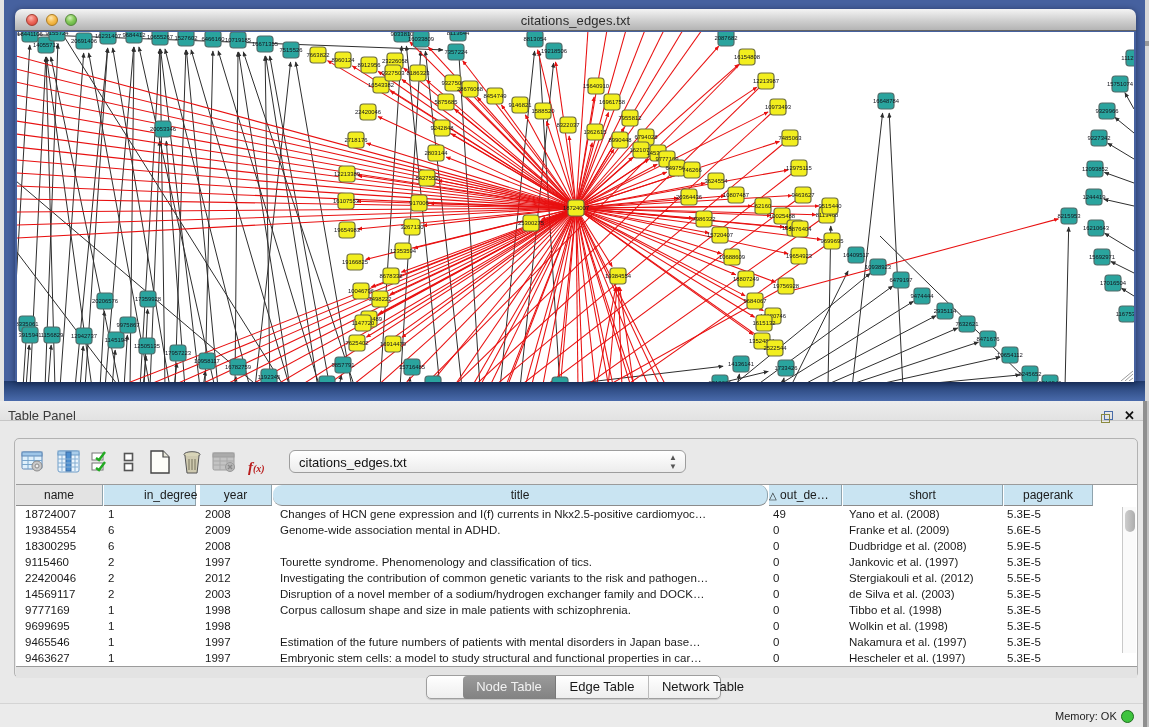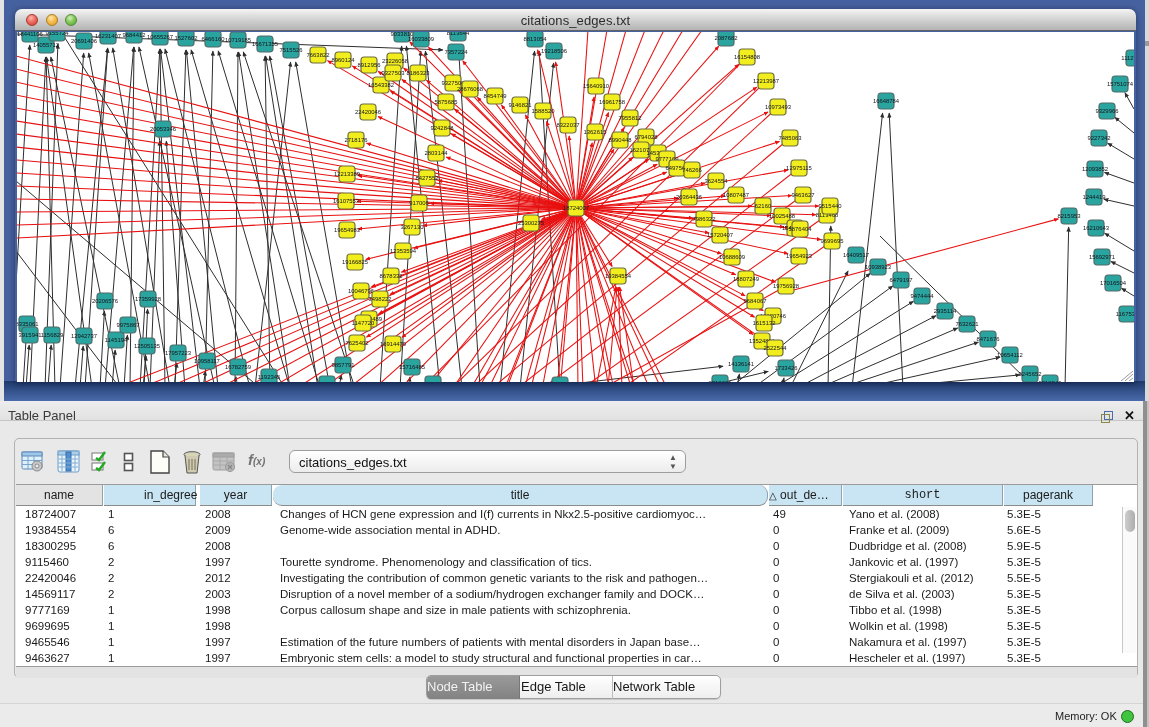--- a/index.html
+++ b/index.html
@@ -37,21 +37,21 @@
 .hc{position:absolute;top:0;height:21px;border-right:1px solid #8fa3ad;border-bottom:1px solid #8b8b8b;font-size:12px;color:#1b1b1b;text-align:center;line-height:21px;background:#c9e4f2;}
 .tr{position:relative;width:1080px;height:16px;font-size:11.5px;color:#1a1a1a;white-space:nowrap;}
 .tr div{position:absolute;top:1px;overflow:hidden;}
 .c0{left:24px;width:78px;} .c1{left:107px;width:90px;} .c2{left:204px;width:66px;}
 .c3{left:279px;width:489px;} .c4{left:772px;width:68px;} .c5{left:848px;width:153px;}
 .c6{left:1006px;width:85px;}
 #vsb{position:absolute;left:1106px;top:22px;width:14px;height:146px;background:#fafafa;border-left:1px solid #c9c9c9;}
 #vsb .th{position:absolute;left:2px;top:3px;width:10px;height:22px;background:linear-gradient(90deg,#cdcdcd,#adadad);border-radius:5px;}
 #hsb{position:absolute;left:1px;top:228px;width:1121px;height:11px;background:#e3e3e3;}
 #tabs{position:absolute;left:426px;top:274px;width:295px;height:24px;border:1px solid #9e9e9e;border-radius:5px;background:linear-gradient(#fff,#eee);box-shadow:0 1px 1px rgba(0,0,0,.15);}
-.tab{position:absolute;top:0;height:23px;font-size:13px;line-height:22px;color:#181818;}
+.tab{position:absolute;top:0;height:23px;font-size:13px;line-height:22px;text-align:center;color:#181818;margin-left:36px;}
 #tab1{left:0;width:93px;background:linear-gradient(#9a9a9a,#828282);color:#f2f2f2;border-radius:4px 0 0 4px;border-right:1px solid #787878;}
 #tab2{left:94px;width:90px;}
 #tab3{left:185px;width:109px;border-left:1px solid #bbb;}
 #status{position:absolute;left:0;top:302px;width:1143px;height:24px;background:#ebebeb;border-top:1px solid #d4d4d4;}
 #status span{position:absolute;left:1055px;top:6px;font-size:11px;color:#1d1d1d;}
 #status .dot{position:absolute;left:1121px;top:6px;width:13px;height:13px;border-radius:50%;background:#3ec43e;border:1.5px solid #1e6e1e;}
 </style></head><body>
 <div id="root">
  <div id="desk">
   <div class="lstrip"></div>
@@ -635,34 +635,34 @@
             <path d="M5,6L7,23H17L19,6" fill="#cfcab0" stroke="#555"></path>
             <path d="M9,9V20M12,9V20M15,9V20" stroke="#77735c"></path>
           </svg>
      <svg class="ic" style="left:197px" width="24" height="23" viewBox="0 0 24 23">
             <rect x="1" y="3" width="21" height="17" rx="1.5" fill="#c3c3c3" stroke="#9e9e9e"></rect>
             <rect x="1" y="3" width="21" height="4" fill="#ababab" stroke="#9e9e9e"></rect>
             <path d="M8,7V20M15,7V20M1,11H22M1,15H22" stroke="#a9a9a9"></path>
             <circle cx="18" cy="17" r="4.5" fill="#b5b5b5" stroke="#999"></circle>
             <path d="M16,15L20,19M20,15L16,19" stroke="#888" stroke-width="1.4"></path>
           </svg>
-     <div class="ic" style="left:233px;top:12px;font-size:15px;font-style:italic;font-weight:bold;color:#737373;font-family:Liberation Sans, sans-serif;">f<span style="font-size:10px;">(x)</span></div>
+     <div class="ic" style="left:233px;top:20px;font-size:15px;font-style:italic;font-weight:bold;color:#b91c1c;font-family:Liberation Serif, serif;">f<span style="font-size:10px;">(x)</span></div>
      <div id="combo">
             <span>citations_edges.txt</span>
             <div class="ar">▲<br>▼</div>
           </div>
    </div>
    <div id="grid">
      <div id="ghead">
        <div class="hc" style="left:0;width:87px;background:#e3e3e3;">name</div>
        <div class="hc" style="left:88px;width:92px;padding-left:40px;">in_degree</div>
        <div class="hc" style="left:184px;width:72px;">year</div>
        <div class="hc" style="left:257px;width:495px;border-radius:9px;">title</div>
        <div class="hc" style="left:753px;width:73px;text-align:left;"><span style="font-size:10px;">△</span> out_de…</div>
-       <div class="hc" style="left:827px;width:160px;font-family:Liberation Mono, monospace;">short</div>
+       <div class="hc" style="left:827px;width:160px;">short</div>
        <div class="hc" style="left:988px;width:89px;">pagerank</div>
      </div>
      <div style="position:absolute;left:-15px;top:22px;width:1120px;">
             <div class="tr">
               <div class="c0">18724007</div>
               <div class="c1">1</div>
               <div class="c2">2008</div>
               <div class="c3">Changes of HCN gene expression and I(f) currents in Nkx2.5-positive cardiomyoc…</div>
               <div class="c4">49</div>
               <div class="c5">Yano et al. (2008)</div>

